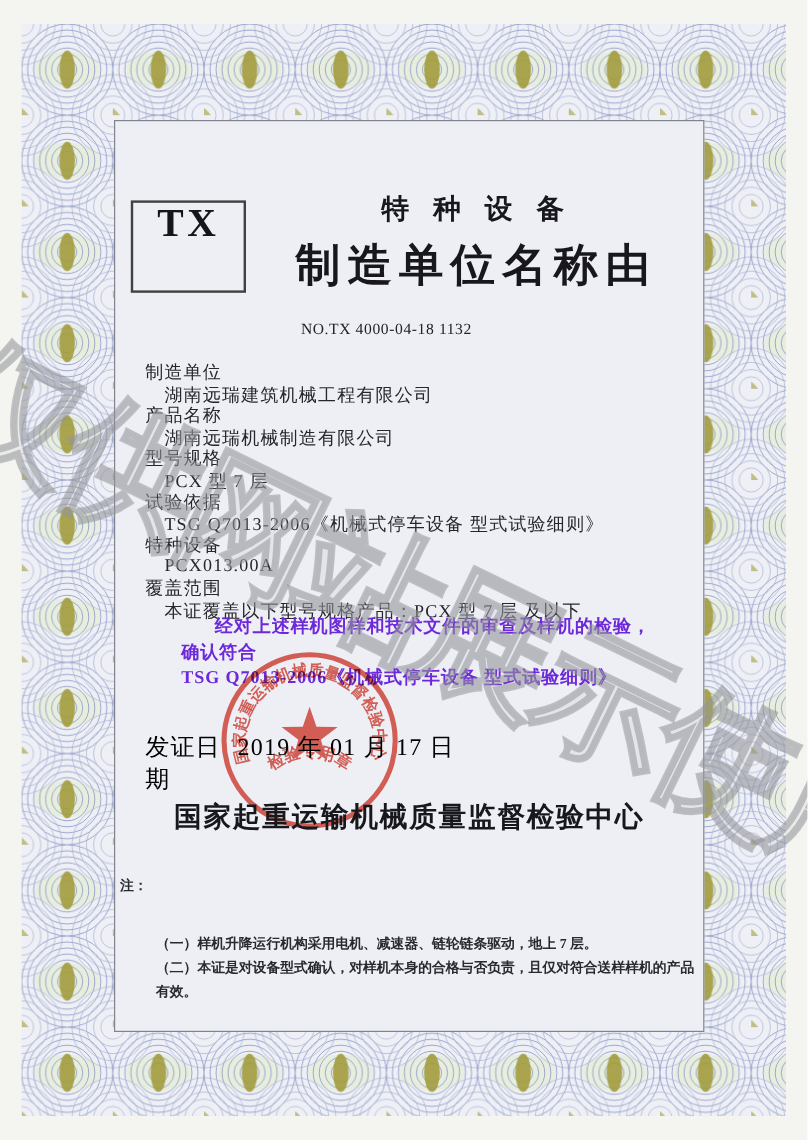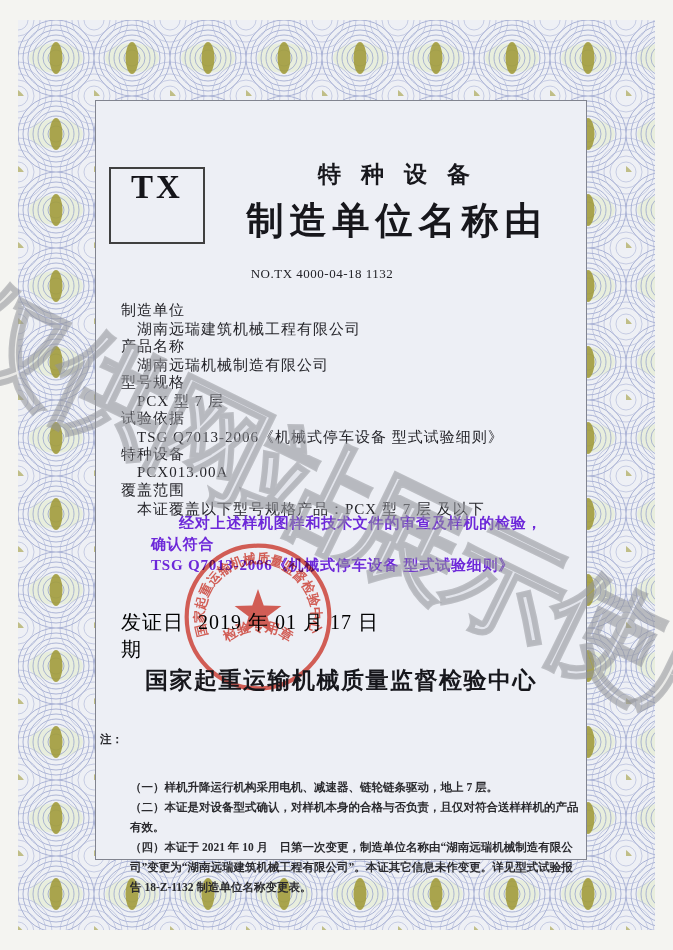--- a/index.html
+++ b/index.html
@@ -164,21 +164,20 @@
       </g>
     </svg>
 
     <div class="issuer">国家起重运输机械质量监督检验中心</div>
 
     <div class="notes">
       <span class="notes-label">注：</span>
       <div class="notes-list">
         <div class="note-item">（一）样机升降运行机构采用电机、减速器、链轮链条驱动，地上 7 层。</div>
         <div class="note-item">（二）本证是对设备型式确认，对样机本身的合格与否负责，且仅对符合送样样机的产品有效。</div>
-        <div class="note-item">（四）本证于 2021 年 10 月　日第一次变更，制造单位名称由“湖南远瑞机械制造有限公司”变更为“湖南远瑞建筑机械工程有限公司”。本证其它信息未作变更。详见型式试验报告 18-Z-1132 制造单位名称变更表。</div>
       </div>
     </div>
 
   </div>
 
   <div class="watermark">仅供网站展示使用</div>
 
 </div>
 
 </body></html>

